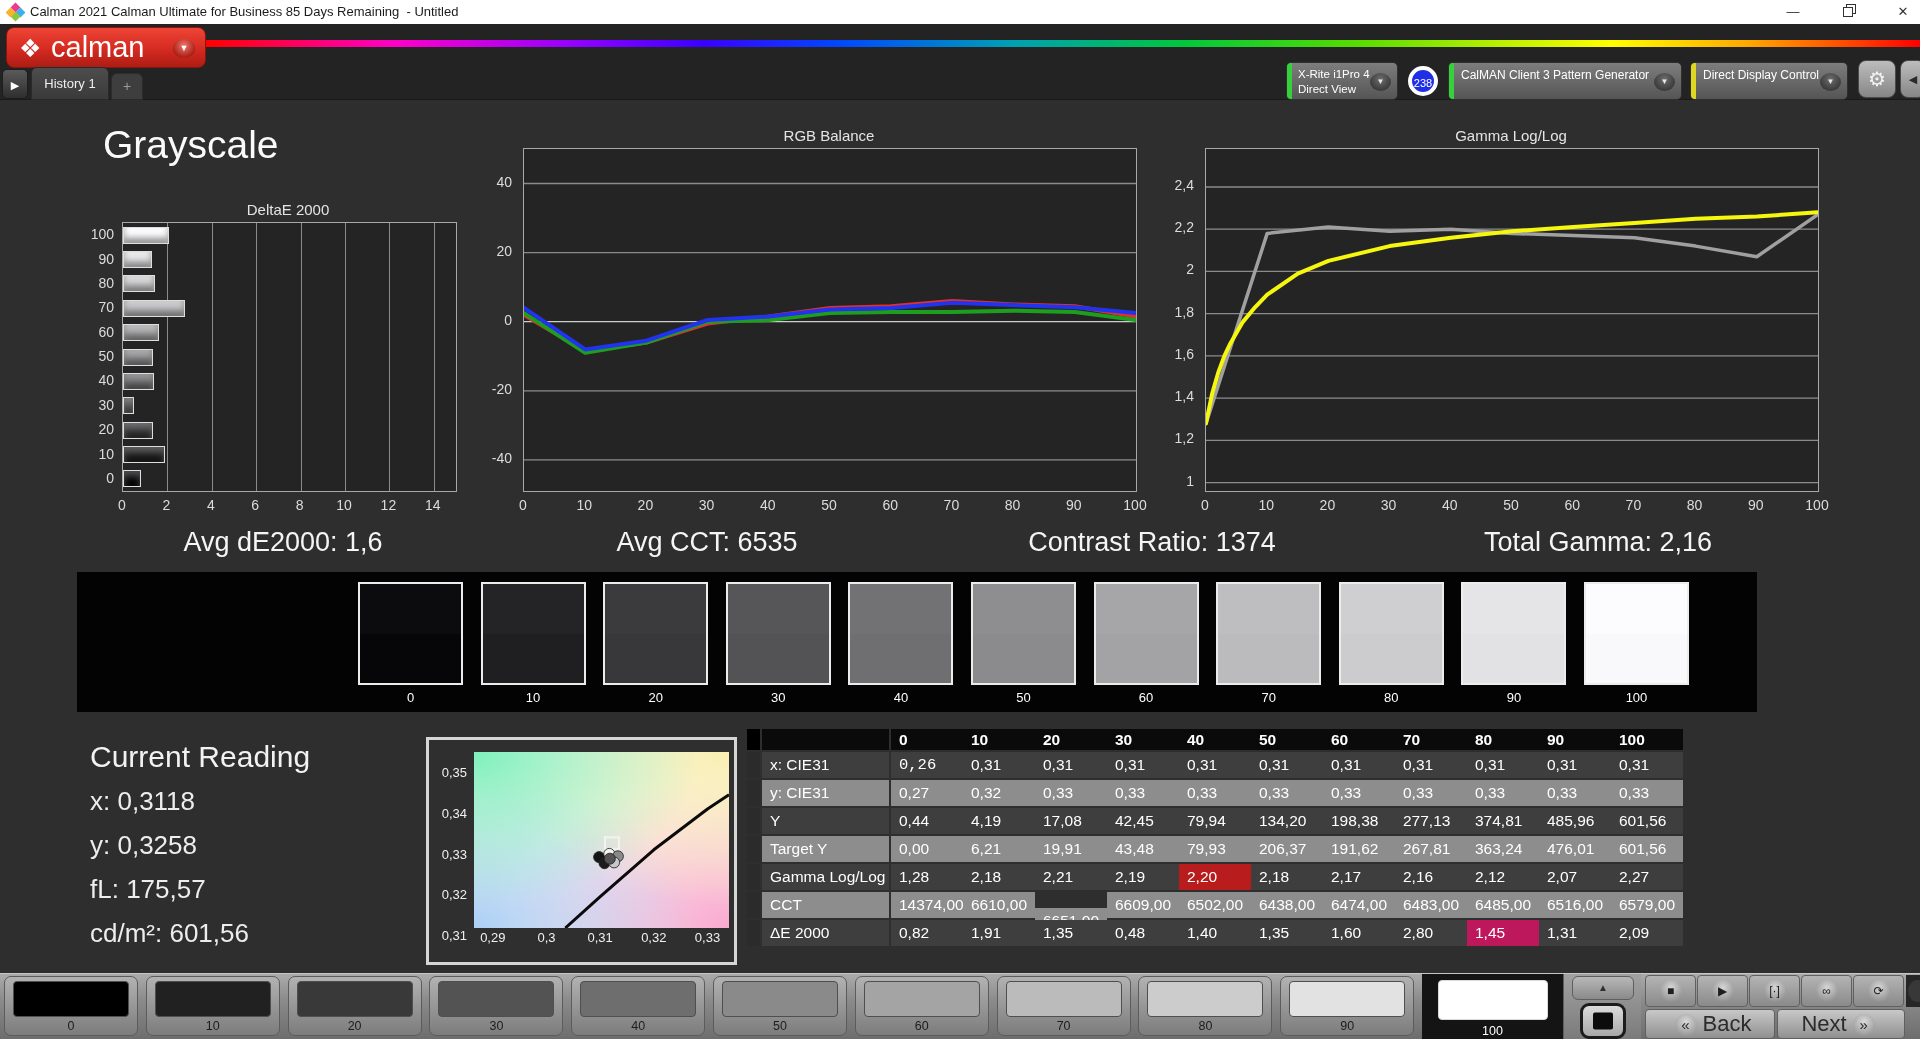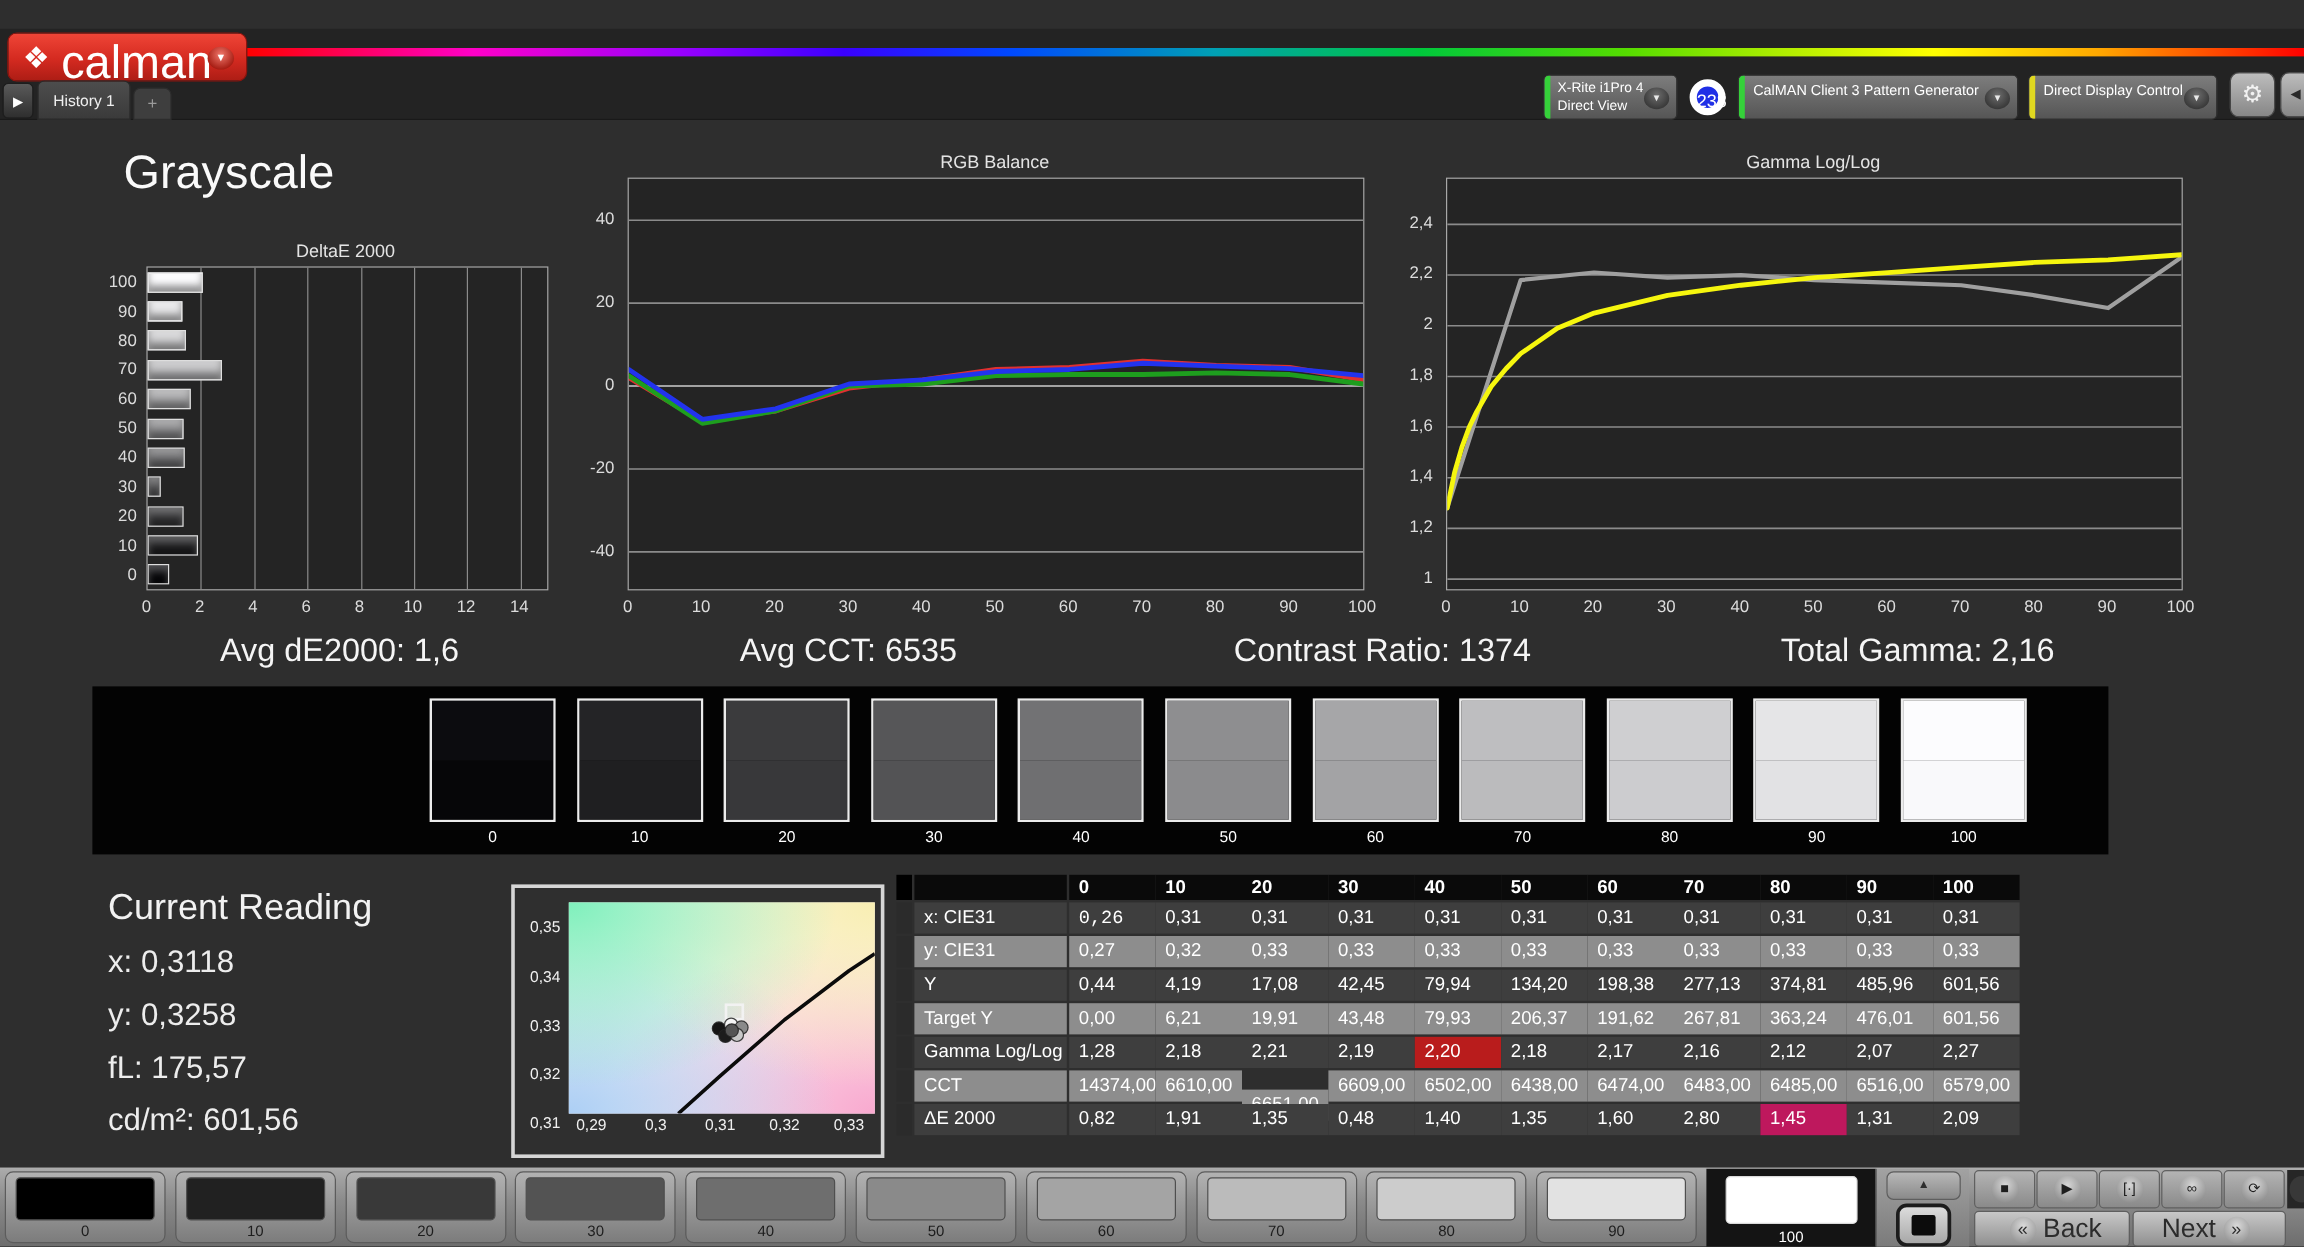--- a/index.html
+++ b/index.html
@@ -14,33 +14,33 @@
   .title-text { position:absolute; left:30px; top:4px; font-size:13px; color:#1b1b1b; white-space:pre; }
   .winbtn { position:absolute; top:2px; width:30px; height:20px; text-align:center; font-size:13px; color:#333; line-height:20px; cursor:default; }
   .restore-box { position:absolute; top:5px; left:10px; width:10px; height:10px; border:1.4px solid #333; background:#fff; }
   .restore-box2 { position:absolute; top:2px; left:13px; width:10px; height:10px; border:1.4px solid #333; }
 
   
   .header-bg { position:absolute; left:0; top:24px; width:1920px; height:76px; background:#232323; border-bottom:1px solid #191919; z-index:1; }
   .content-bg { position:absolute; left:0; top:100px; width:1920px; height:873px; background:#2e2e2e; z-index:1; }
   .logo-btn { position:absolute; left:6px; top:27px; width:200px; height:41px; border-radius:8px; background:linear-gradient(180deg,#ef4537 0%,#d42a20 55%,#ad1d15 100%); border:1px solid #8c140e; z-index:5; }
   .logo-diamond { position:absolute; left:12px; top:6px; font-size:25px; color:#fff; }
-  .logo-text { position:absolute; left:44px; top:3px; font-size:39px; font-weight:500; color:#fff; letter-spacing:0px; }
+  .logo-text { position:absolute; left:44px; top:3px; font-size:29px; font-weight:500; color:#fff; letter-spacing:0px; }
   .logo-chevron { position:absolute; right:10px; top:11px; width:22px; height:19px; border-radius:50%; background:radial-gradient(circle at 50% 35%,#f0776b,#a51b11 75%); color:#fff; font-size:9px; text-align:center; line-height:19px; }
   .rainbow { position:absolute; left:206px; top:40px; width:1714px; height:7px; z-index:4;
     background:linear-gradient(90deg,#ff0000 0%,#ff00c8 11%,#9900ff 21%,#3a00ff 29%,#0048ff 37%,#00a0b4 47%,#00c83c 57%,#55dc00 67%,#b4ee00 75%,#ffff00 82%,#ffa800 90%,#ff4400 96%,#ff0000 100%); }
   .hist-play { position:absolute; left:2px; top:69px; width:26px; height:30px; border-radius:5px; background:linear-gradient(180deg,#5a5a5a,#2e2e2e); border:1px solid #1d1d1d; z-index:5; color:#fff; font-size:11px; text-align:center; line-height:30px; }
   .hist-tab { position:absolute; left:31px; top:67px; width:78px; height:33px; border-radius:6px 6px 0 0; background:linear-gradient(180deg,#4d4d4d,#3a3a3a); border:1px solid #2a2a2a; z-index:5; color:#efefef; font-size:13px; text-align:center; line-height:31px; }
   .add-tab { position:absolute; left:111px; top:73px; width:32px; height:27px; border-radius:6px 6px 0 0; background:#3e3e3e; border:1px solid #2c2c2c; z-index:5; color:#9a9a9a; font-size:14px; text-align:center; line-height:25px; }
   .drop-box { position:absolute; top:62px; height:38px; border-radius:5px; background:linear-gradient(180deg,#7d7d7d,#555); border:1px solid #2f2f2f; z-index:5; overflow:hidden; }
   .drop-accent { position:absolute; left:0; top:0; width:5px; height:100%; }
   .drop-chevron { position:absolute; right:6px; top:10px; width:21px; height:18px; border-radius:50%; background:radial-gradient(circle at 50% 35%,#6d6d6d,#383838 75%); color:#e8e8e8; font-size:8px; text-align:center; line-height:18px; }
   .drop-text2 { position:absolute; left:11px; top:4px; font-size:11.5px; color:#fff; line-height:15px; }
   .drop-text1 { position:absolute; left:12px; top:5px; font-size:12px; color:#fff; }
-  .badge { position:absolute; left:1408px; top:66px; width:30px; height:30px; border-radius:50%; background:#1f2fe6; border:6px solid #ffffff; z-index:5; color:#fff; font-size:15px; text-align:center; line-height:26px; }
+  .badge { position:absolute; left:1408px; top:66px; width:30px; height:30px; border-radius:50%; background:#1f2fe6; border:4px solid #ffffff; z-index:5; color:#fff; font-size:11px; text-align:center; line-height:26px; }
   .tool-btn { position:absolute; top:60px; height:38px; border-radius:8px; background:linear-gradient(180deg,#bdbdbd,#868686); border:1px solid #4a4a4a; z-index:5; text-align:center; }
 
   
   .page-title { position:absolute; left:103px; top:123px; font-size:39px; color:#fafafa; z-index:5; }
   .chart-title { position:absolute; transform:translateX(-50%); font-size:15px; color:#e4e4e4; z-index:5; }
   .stat { position:absolute; top:527px; transform:translateX(-50%); font-size:27px; color:#f5f5f5; z-index:5; white-space:nowrap; }
 
   
   .plot { position:absolute; background:#242424; border:1px solid #a8a8a8; z-index:5; }
   .vgrid { position:absolute; top:0; bottom:0; width:1px; background:#8b8b8b; }
@@ -107,20 +107,35 @@
   svg { display:block; }
 </style>
 </head>
 <body>
 
 <div class="screen">
 
   <div class="header-bg"></div>
   <div class="content-bg"></div>
 
+  <div class="titlebar">
+    <div class="title-icon">
+      <i style="left:4px;top:0;background:#ec3b8e"></i>
+      <i style="left:9px;top:5px;background:#3bb0ec"></i>
+      <i style="left:4px;top:9px;background:#8dc63f"></i>
+      <i style="left:-1px;top:5px;background:#f7b32b"></i>
+    </div>
+    <span class="title-text">Calman 2021 Calman Ultimate for Business 85 Days Remaining  - Untitled</span>
+    <span class="winbtn" style="left:1778px">—</span>
+    <span class="winbtn" style="left:1833px">
+        <span class="restore-box2"></span>
+        <span class="restore-box"></span>
+      </span>
+    <span class="winbtn" style="left:1888px">✕</span>
+  </div>
 
   <div class="rainbow"></div>
   <div class="logo-btn">
     <span class="logo-diamond">❖</span>
     <span class="logo-text">calman</span>
     <span class="logo-chevron">▼</span>
   </div>
   <div class="hist-play">▶</div>
   <div class="hist-tab">History 1</div>
   <div class="add-tab">+</div>

